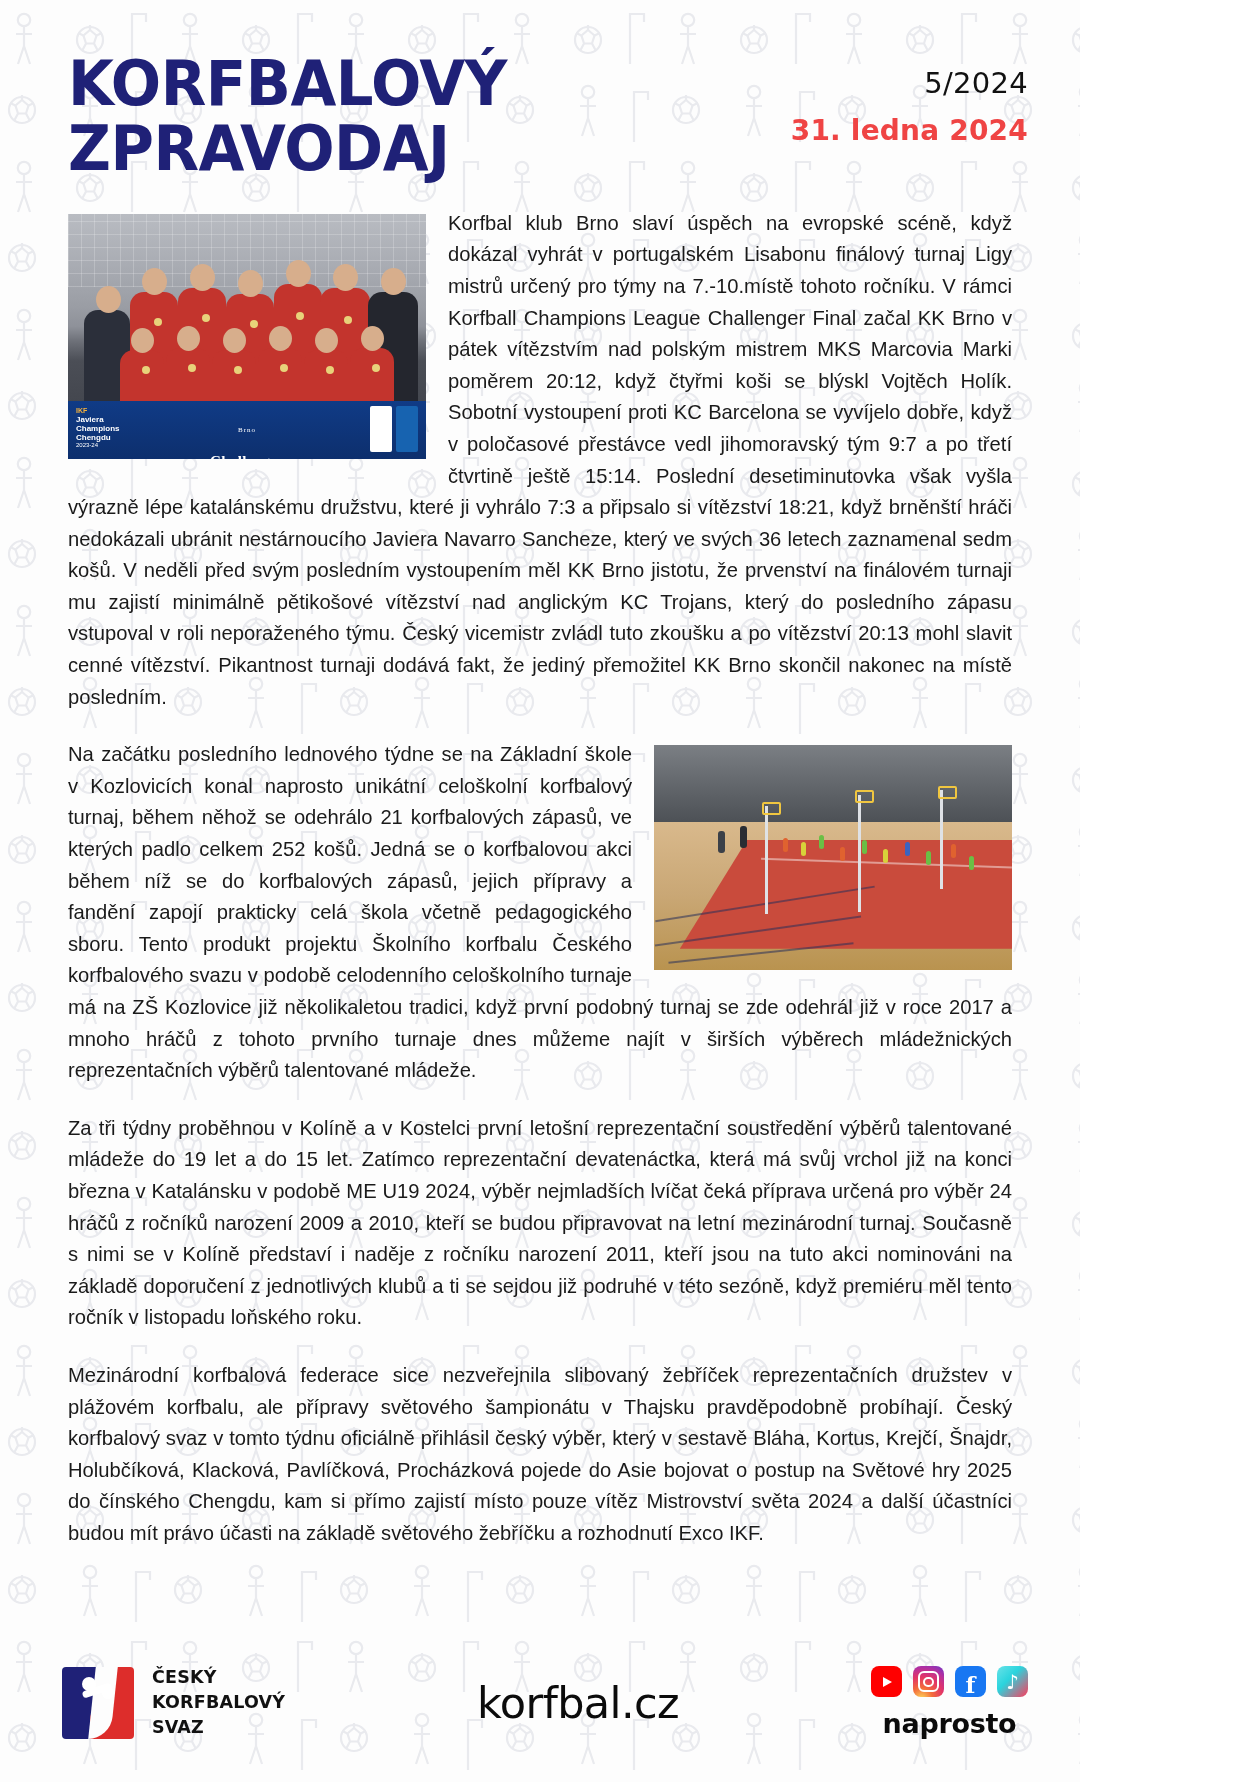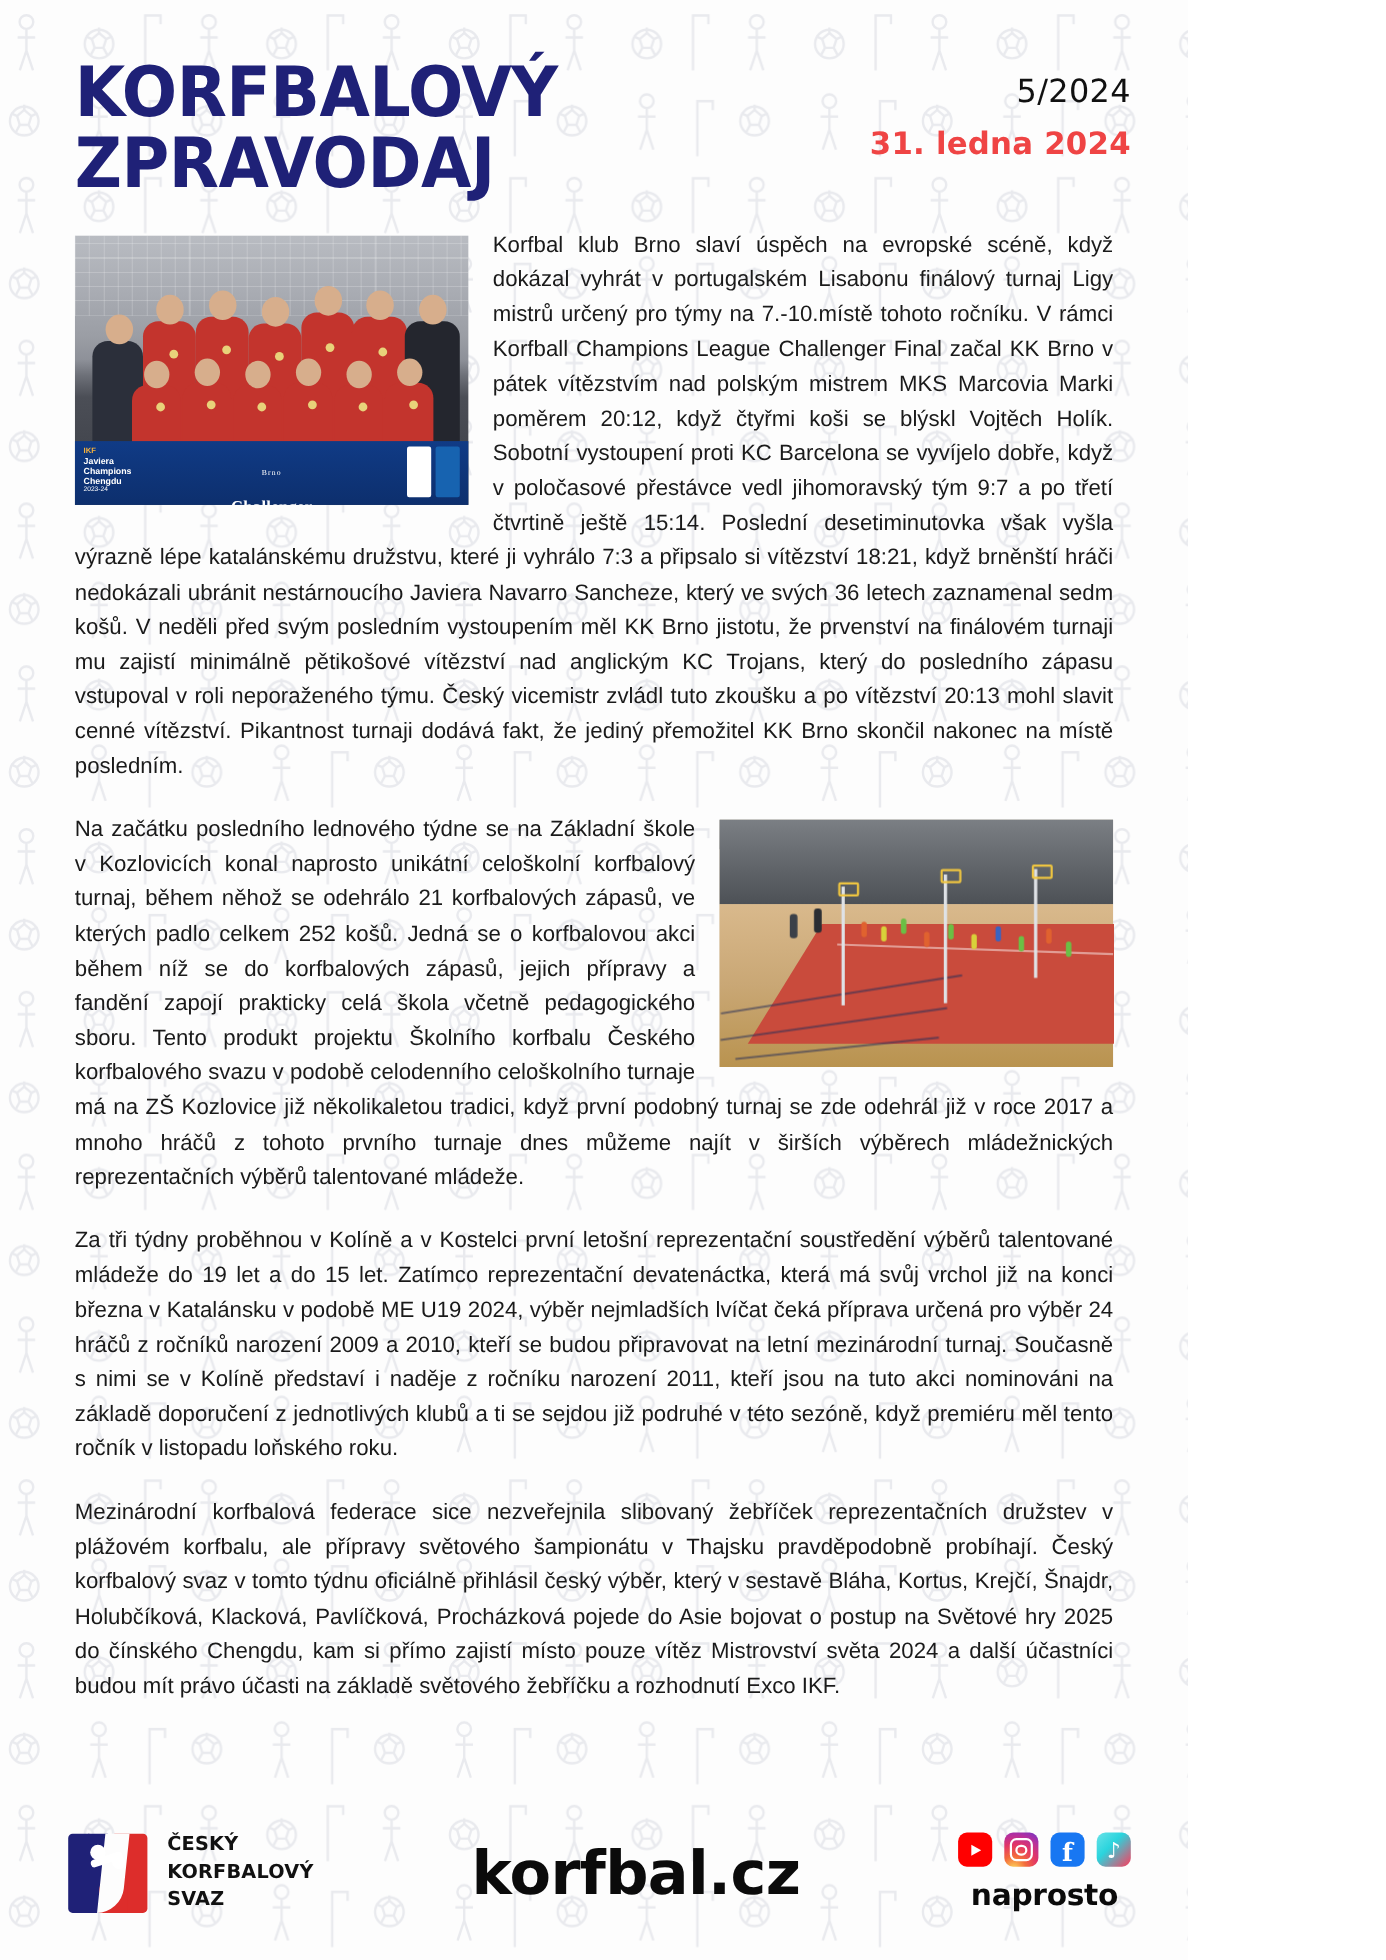--- a/index.html
+++ b/index.html
@@ -205,22 +205,22 @@
     position:absolute; left:20px; top:20px; width:30px; height:7px; background:#fff; z-index:3;
     transform: rotate(-18deg); border-radius:4px;
   }
   .fed-text {
     font-family:"DejaVu Sans", sans-serif;
     font-weight:bold; font-size:17.5px; line-height:1.42;
     color:#111; letter-spacing:.2px; white-space:pre-line;
   }
   .site {
     font-family:"DejaVu Sans", sans-serif;
-    font-weight:bold;
-    font-size:55px;
+    font-weight:normal;
+    font-size:43px;
     color:#0b0b0b;
     letter-spacing:-0.6px;
   }
   .social-block { text-align:center; }
   .social-icons { display:flex; gap:11px; justify-content:center; margin-bottom:11px; }
   .sic { width:31px; height:31px; border-radius:8px; position:relative; display:flex; align-items:center; justify-content:center;}
   .sic-yt { background:#ff0000; }
   .sic-yt .tri { width:0;height:0;border-left:9px solid #fff;border-top:5.5px solid transparent;border-bottom:5.5px solid transparent; margin-left:2px;}
   .sic-ig { background: radial-gradient(circle at 28% 105%, #fdd45a 0%, #f36b3b 28%, #e23467 55%, #b32fa0 78%, #6a36c9 100%); }
   .ig-sq { width:17px; height:17px; border:2.2px solid #fff; border-radius:6px; position:relative;}

